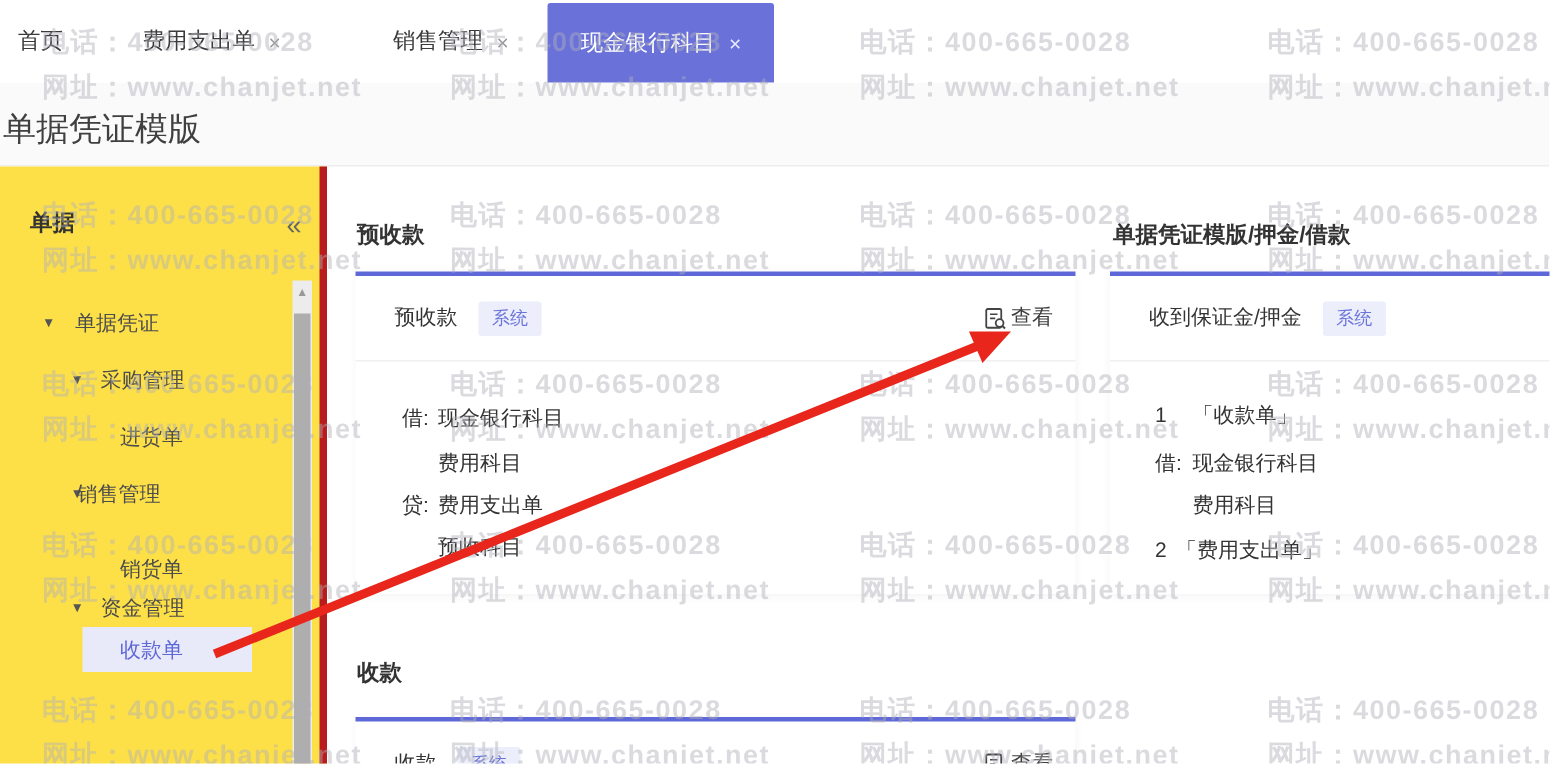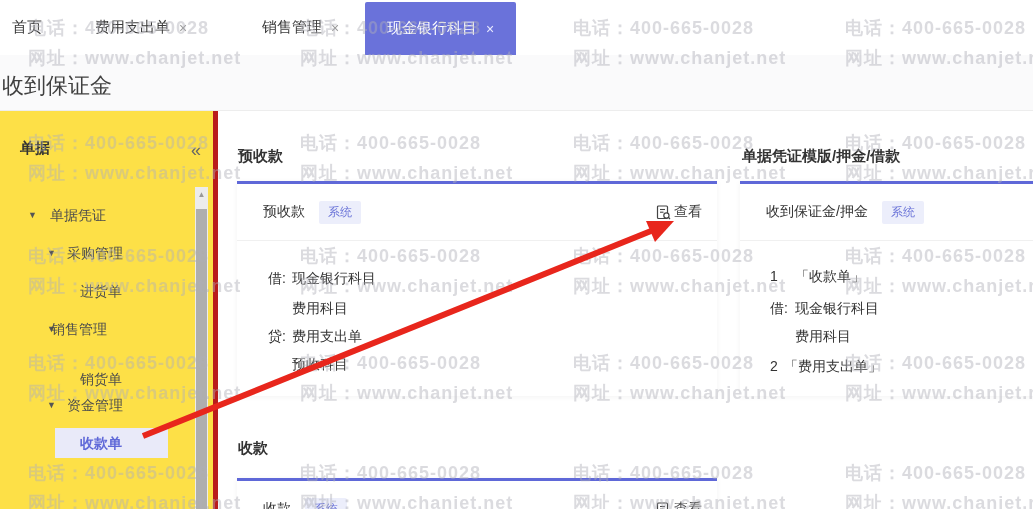--- a/index.html
+++ b/index.html
@@ -64,21 +64,21 @@
     <span>销售管理</span>
     <span class="close">×</span>
   </div>
   <div class="tab active" style="left:365px">
     <span>现金银行科目</span>
     <span class="close">×</span>
   </div>
 </div>
 
 <div class="title-band">
-  <div class="page-title">收到保证金</div>
+  <div class="page-title">单据凭证模版</div>
 </div>
 
 <div class="content">
 
   <div class="sidebar">
     <div class="sidebar-header">单据</div>
     <div class="collapse">«</div>
     <div class="tree">
         <div class="tree-item" style="top: 88px;">
           <span class="arr" style="left: 28px;">▼</span>
@@ -95,21 +95,21 @@
           <span class="arr" style="left: 47px;">▼</span>
           <span class="lbl" style="left: 51px;">销售管理</span>
         </div>
         <div class="tree-item" style="top: 252px;">
           <span class="lbl" style="left: 80px;">销货单</span>
         </div>
         <div class="tree-item" style="top: 278px;">
           <span class="arr" style="left: 47px;">▼</span>
           <span class="lbl" style="left: 67px;">资金管理</span>
         </div>
-        <div class="tree-item selected" style="top: 316px; font-weight: bold;">
+        <div class="tree-item selected" style="top: 306px;">
           <div class="hl"></div>
           <span class="lbl" style="left: 80px;">收款单</span>
         </div>
         <div class="tree-item" style="top: 392px;">
           <span class="lbl" style="left: 80px;">其他收入单</span>
         </div>
       </div>
     <div class="sb-scroll">
       <div class="sb-up">▲</div>
       <div class="sb-thumb"></div>

